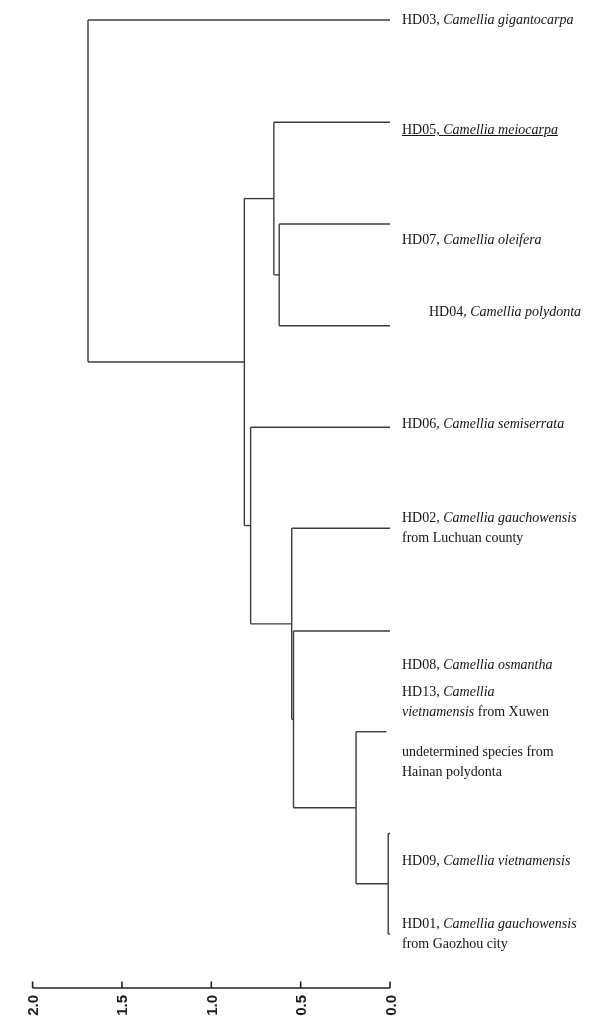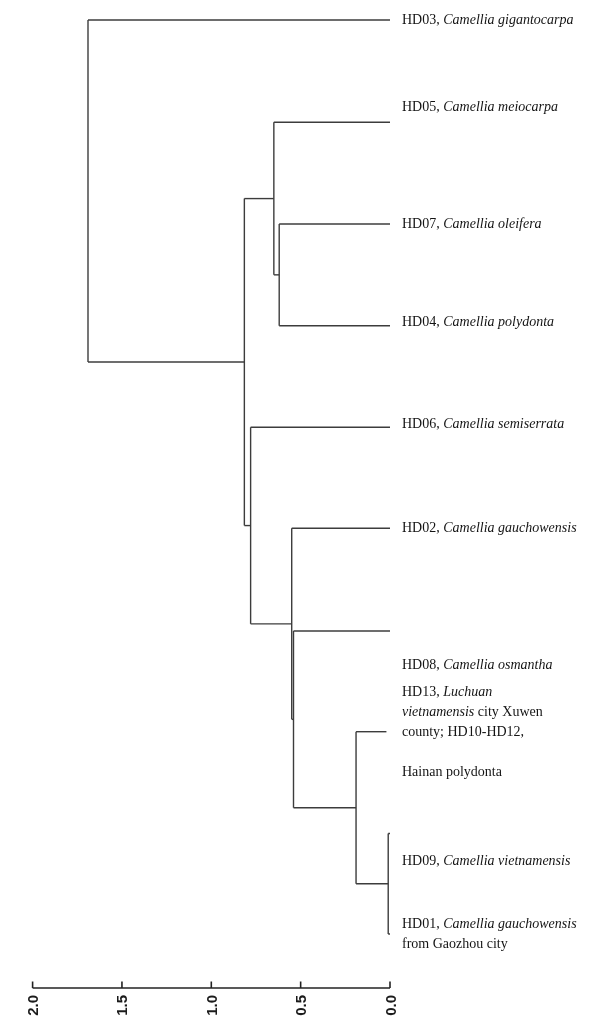--- a/index.html
+++ b/index.html
@@ -72,23 +72,23 @@
       <text x="127.45000000000005" y="995" text-anchor="end" transform="rotate(-90 127.45000000000005 995)" class="axis-label">1.5</text>
       <line x1="211.3" y1="981.5" x2="211.3" y2="988" class="tick-mark"></line>
       <text x="216.8" y="995" text-anchor="end" transform="rotate(-90 216.8 995)" class="axis-label">1.0</text>
       <line x1="300.65" y1="981.5" x2="300.65" y2="988" class="tick-mark"></line>
       <text x="306.15" y="995" text-anchor="end" transform="rotate(-90 306.15 995)" class="axis-label">0.5</text>
       <line x1="390" y1="981.5" x2="390" y2="988" class="tick-mark"></line>
       <text x="395.5" y="995" text-anchor="end" transform="rotate(-90 395.5 995)" class="axis-label">0.0</text>
     </svg>
   <div id="labels">
       <div class="leaf-label" style="top: 20px;"><span>HD03, </span><span class="sp">Camellia gigantocarpa</span></div>
-      <div class="leaf-label" style="top: 107px;"><span>HD05, </span><span class="sp">Camellia meiocarpa</span></div>
-      <div class="leaf-label" style="top: 224px; font-family: Liberation Serif, serif;"><span>HD07, </span><span class="sp">Camellia oleifera</span></div>
-      <div class="leaf-label" style="top: 322px;"><span>HD04, </span><span class="sp">Camellia polydonta</span></div>
+      <div class="leaf-label" style="top: 130px; text-decoration: underline;"><span>HD05, </span><span class="sp">Camellia meiocarpa</span></div>
+      <div class="leaf-label" style="top: 240px; font-family: Liberation Serif, serif;"><span>HD07, </span><span class="sp">Camellia oleifera</span></div>
+      <div class="leaf-label" style="top: 312px; text-align: center;"><span>HD04, </span><span class="sp">Camellia polydonta</span></div>
       <div class="leaf-label" style="top: 424px;"><span>HD06, </span><span class="sp">Camellia semiserrata</span></div>
-      <div class="leaf-label" style="top: 528.3px;"><span>HD02, </span><span class="sp">Camellia gauchowensis</span><br></div>
+      <div class="leaf-label" style="top: 528.3px;"><span>HD02, </span><span class="sp">Camellia gauchowensis</span><br><span>from Luchuan county</span></div>
       <div class="leaf-label" style="top: 665px;"><span>HD08, </span><span class="sp">Camellia osmantha</span></div>
-      <div class="leaf-label" style="top: 731.7px;"><span>HD13, </span><span class="sp">Luchuan</span><br><span class="sp">vietnamensis</span><span> city Xuwen</span><br><span>county; HD10-HD12,</span><br><br><span>Hainan polydonta</span></div>
+      <div class="leaf-label" style="top: 731.7px;"><span>HD13, </span><span class="sp">Camellia</span><br><span class="sp">vietnamensis</span><span> from Xuwen</span><br><br><span>undetermined species from</span><br><span>Hainan polydonta</span></div>
       <div class="leaf-label" style="top: 861px;"><span>HD09, </span><span class="sp">Camellia vietnamensis</span></div>
       <div class="leaf-label" style="top: 934px;"><span>HD01, </span><span class="sp">Camellia gauchowensis</span><br><span>from Gaozhou city</span></div>
     </div>
 </div>
 
 </body></html>

